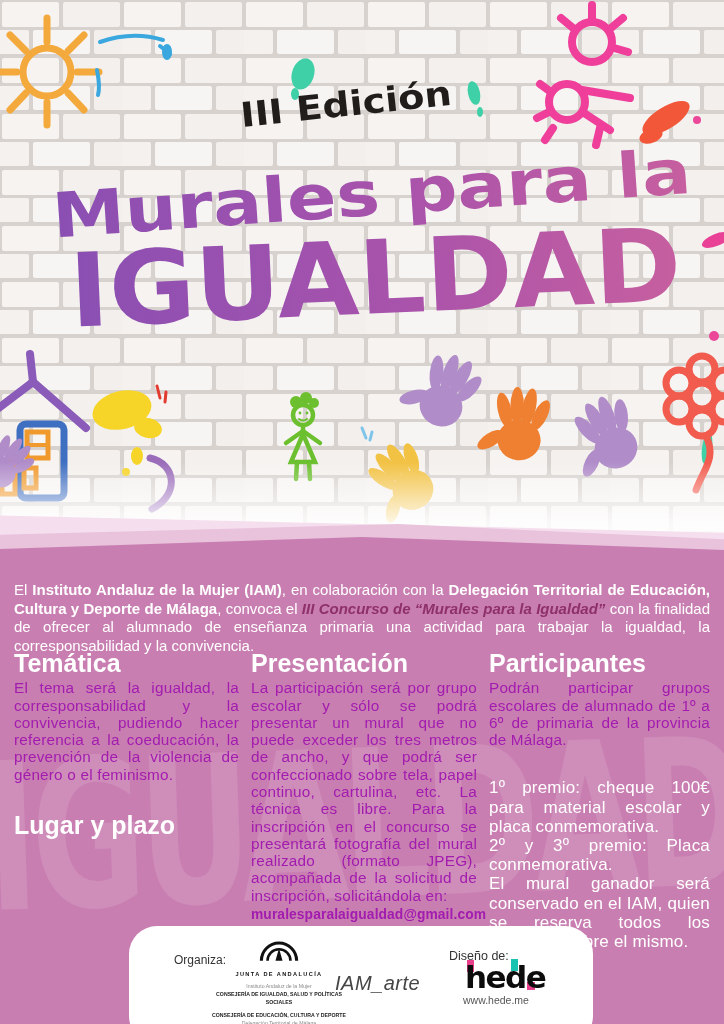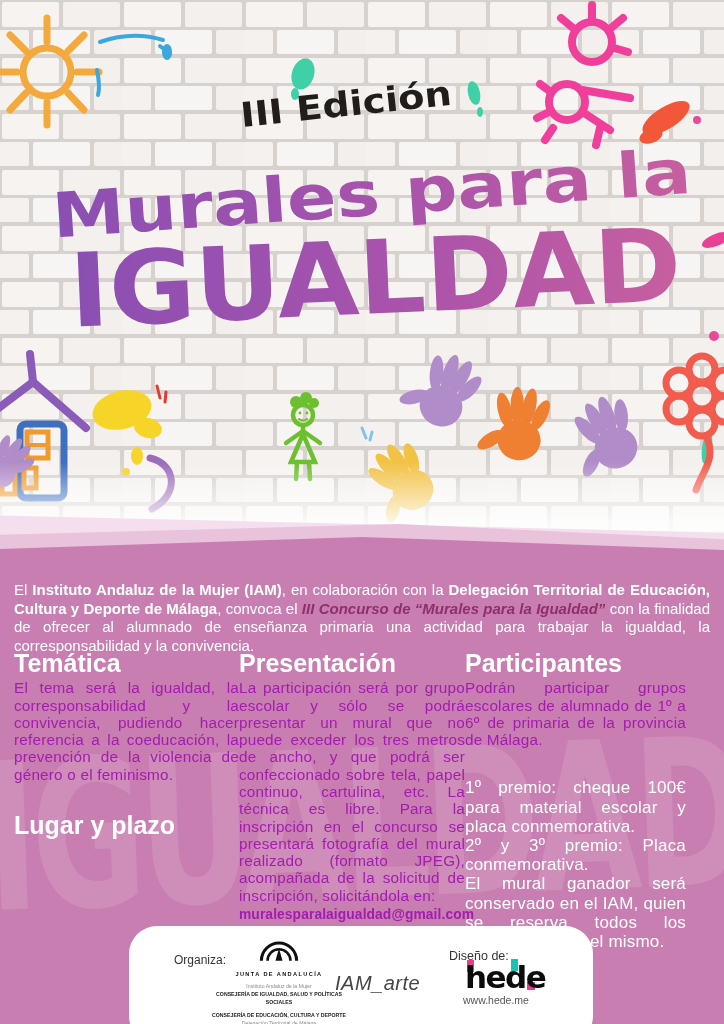--- a/index.html
+++ b/index.html
@@ -25,21 +25,21 @@
   .watermark{position:absolute;left:-18px;top:720px;width:790px;
              font-size:205px;font-weight:bold;color:rgba(255,255,255,0.12);
              letter-spacing:-10px;white-space:nowrap;
              transform:rotate(-2deg) scaleX(0.68);transform-origin:left top;
              font-family:"DejaVu Sans",sans-serif;pointer-events:none;}
 
   
   .intro{position:absolute;left:14px;top:566px;width:696px;color:#fff;
          font-size:15px;line-height:1.24;text-align:justify;}
   .cols{position:absolute;left:14px;top:650px;width:696px;display:grid;
-        grid-template-columns:225px 226px 221px;}
+        grid-template-columns:225px 226px 221px;column-gap:12px;}
   .col{color:#fff;}
   .col-head{font-size:25px;font-weight:bold;color:#fff;margin:0 0 3px 0;line-height:1.05;}
   .col p{margin:0;font-size:15.3px;line-height:1.13;letter-spacing:.2px;text-align:justify;color:#a21caf;}
   .block2{margin-top:29px;}
   .block3{margin-top:30px;}
   .email-line{font-weight:bold;font-size:13.8px !important;letter-spacing:.1px !important;
               text-align:left !important;margin-top:3px !important;}
   .seg-b{font-weight:bold;}
   .seg-i{font-style:italic;}
   .seg-sm{font-size:13.8px;letter-spacing:0;}

